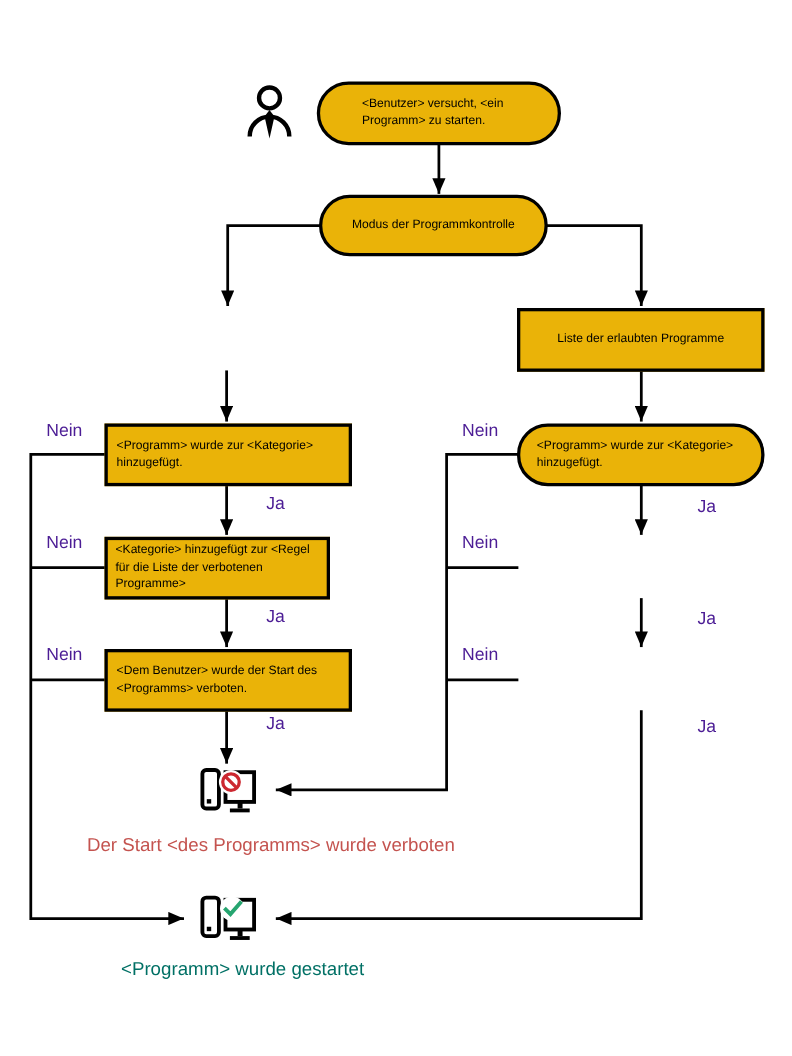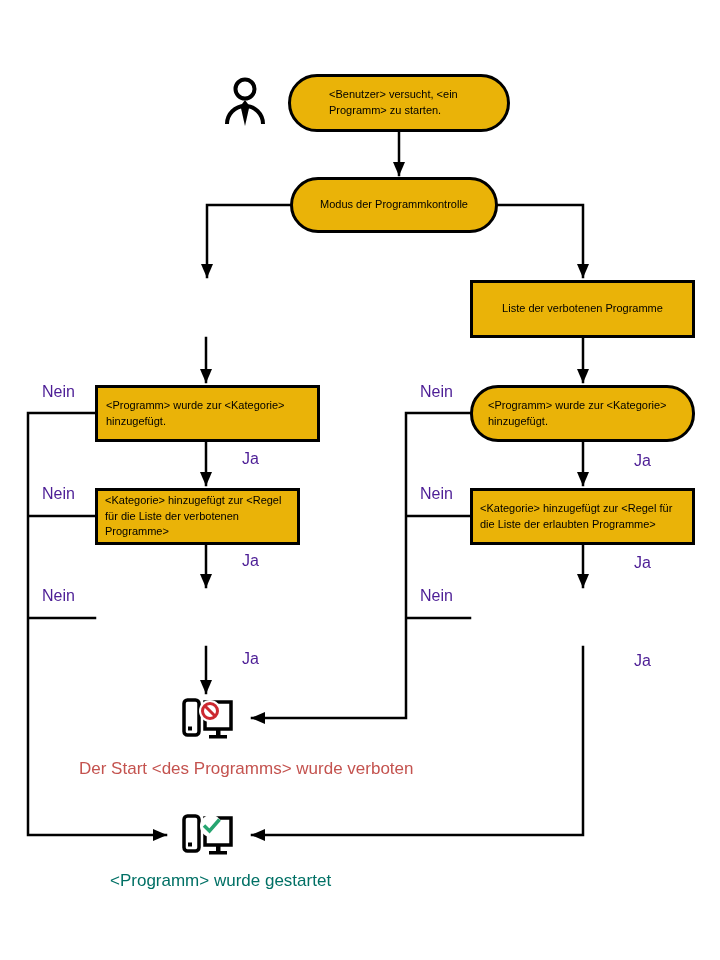--- a/index.html
+++ b/index.html
@@ -56,39 +56,39 @@
   <div class="node stadium" style="left:288px;top:74px;width:222px;height:58px;padding:0 38px;">
     <span>&lt;Benutzer&gt; versucht, &lt;ein Programm&gt; zu starten.</span>
   </div>
 
   <div class="node stadium" style="left:290px;top:177px;width:208px;height:56px;border-radius:28px;">
     <span>Modus der Programmkontrolle</span>
   </div>
 
 
   <div class="node" style="left:470px;top:280px;width:225px;height:58px;padding:0 8px;">
-    <span>Liste der verbotenen Programme</span>
+    <span>Liste der erlaubten Programme</span>
   </div>
 
   <div class="node" style="left:95px;top:385px;width:225px;height:57px;padding:0 8px;">
     <span>&lt;Programm&gt; wurde zur &lt;Kategorie&gt; hinzugefügt.</span>
   </div>
 
   <div class="node stadium" style="left:470px;top:385px;width:225px;height:57px;border-radius:28px;padding:0 15px;">
     <span>&lt;Programm&gt; wurde zur &lt;Kategorie&gt; hinzugefügt.</span>
   </div>
 
   <div class="node" style="left:95px;top:488px;width:205px;height:57px;padding:0 7px;">
     <span>&lt;Kategorie&gt; hinzugefügt zur &lt;Regel für die Liste der verbotenen Programme&gt;</span>
   </div>
 
-  <div class="node" style="left:470px;top:488px;width:225px;height:57px;padding:0 7px;">
-    <span>&lt;Kategorie&gt; hinzugefügt zur &lt;Regel für die Liste der erlaubten Programme&gt;</span>
+
+  <div class="node" style="left:95px;top:590px;width:225px;height:57px;padding:0 8px;">
+    <span>&lt;Dem Benutzer&gt; wurde der Start des &lt;Programms&gt; verboten.</span>
   </div>
-
 
 
   <div class="lbl" style="left:42px;top:383px;">Nein</div>
   <div class="lbl" style="left:42px;top:485px;">Nein</div>
   <div class="lbl" style="left:42px;top:587px;">Nein</div>
   <div class="lbl" style="left:420px;top:383px;">Nein</div>
   <div class="lbl" style="left:420px;top:485px;">Nein</div>
   <div class="lbl" style="left:420px;top:587px;">Nein</div>
   <div class="lbl" style="left:242px;top:450px;">Ja</div>
   <div class="lbl" style="left:242px;top:552px;">Ja</div>

